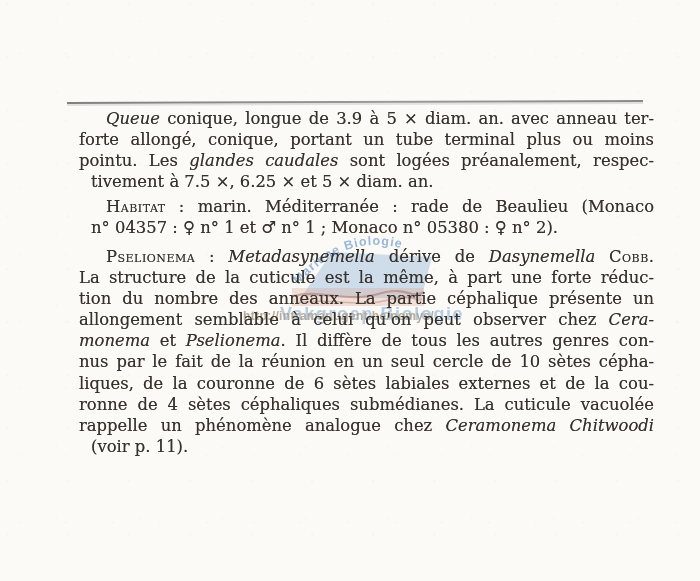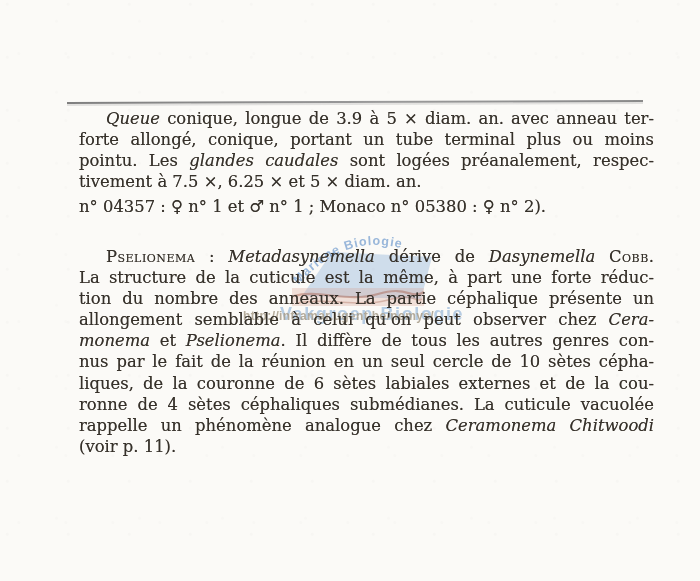--- a/index.html
+++ b/index.html
@@ -30,21 +30,21 @@
     font-size:16.4px;line-height:21.1px;
     color:#36312a;
     text-shadow:0 0 .4px rgba(40,35,30,.55);
     z-index:2;
   }
   .para{position:absolute;left:12px;width:575px;}
   .p-queue{top:108px;}
   .p-habitat{top:196px;}
   .p-remarques{top:246px;}
   .line{text-align:justify;text-align-last:justify;white-space:normal;}
-  .line.nj{text-align:center;text-align-last:left;}
+  .line.nj{text-align:center;text-align-last:left;margin-left:12px;}
   .line.ind{text-indent:27px;}
   .line .i{font-style:italic;}
   .line .sc{font-variant:small-caps;letter-spacing:.5px;}
   
   .wm{position:absolute;z-index:1;pointer-events:none;}
   .wm-label{
     position:absolute;left:280px;top:304px;z-index:1;pointer-events:none;
     font-family:"Liberation Sans", sans-serif;font-weight:bold;
     font-size:18px;letter-spacing:1.6px;
     color:rgba(125,165,210,.55);
@@ -80,20 +80,21 @@
   <div class="wm-url">http://intramar.ugent.be/nemys/</div>
 
   <div class="textcol">
     <div class="para p-queue">
         <div class="line ind"><span class="i">Queue</span><span> conique, longue de 3.9 à 5 × diam. an. avec anneau ter-</span></div>
         <div class="line"><span>forte allongé, conique, portant un tube terminal plus ou moins</span></div>
         <div class="line"><span>pointu. Les </span><span class="i">glandes caudales</span><span> sont logées préanalement, respec-</span></div>
         <div class="line nj"><span>tivement à 7.5 ×, 6.25 × et 5 × diam. an.</span></div>
       </div>
     <div class="para p-habitat">
+        <div class="line ind"><span class="sc">Habitat</span><span> : marin. Méditerranée : rade de Beaulieu (Monaco</span></div>
         <div class="line nj"><span>n° 04357 : ♀ n° 1 et ♂ n° 1 ; Monaco n° 05380 : ♀ n° 2).</span></div>
       </div>
     <div class="para p-remarques">
         <div class="line ind"><span class="sc">Pselionema</span><span> : </span><span class="i">Metadasynemella</span><span> dérive de </span><span class="i">Dasynemella</span><span> </span><span class="sc">Cobb</span><span>.</span></div>
         <div class="line"><span>La structure de la cuticule est la même, à part une forte réduc-</span></div>
         <div class="line"><span>tion du nombre des anneaux. La partie céphalique présente un</span></div>
         <div class="line"><span>allongement semblable à celui qu'on peut observer chez </span><span class="i">Cera-</span></div>
         <div class="line"><span class="i">monema</span><span> et </span><span class="i">Pselionema</span><span>. Il diffère de tous les autres genres con-</span></div>
         <div class="line"><span>nus par le fait de la réunion en un seul cercle de 10 sètes cépha-</span></div>
         <div class="line"><span>liques, de la couronne de 6 sètes labiales externes et de la cou-</span></div>

